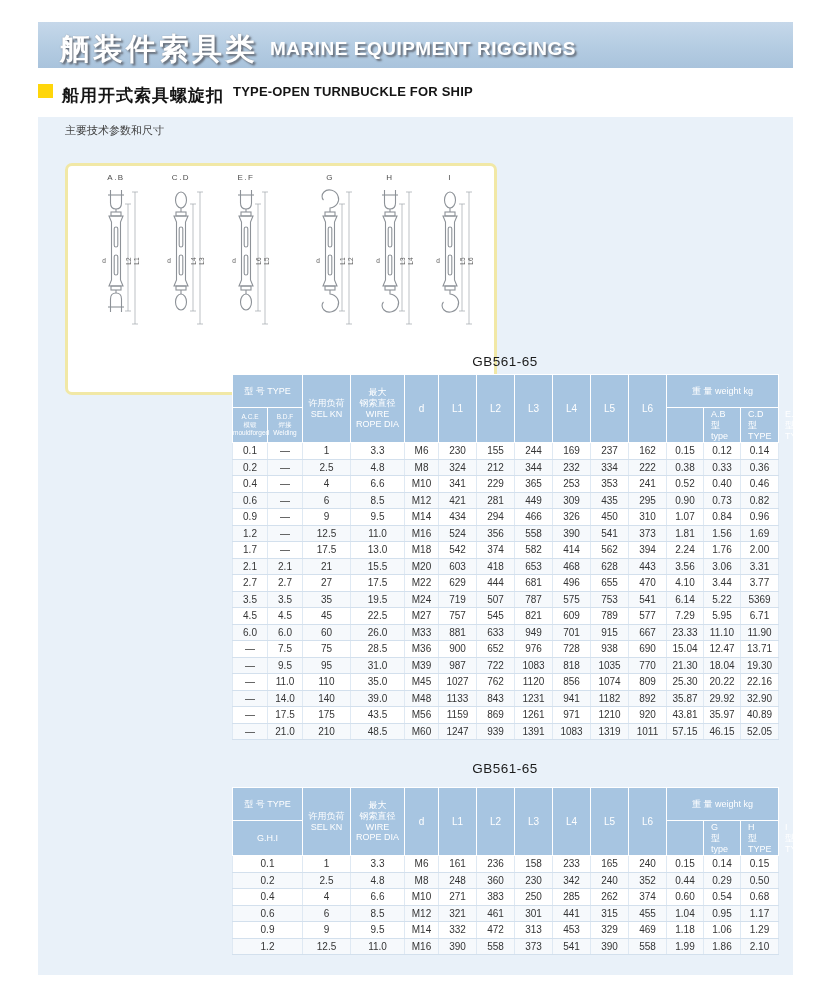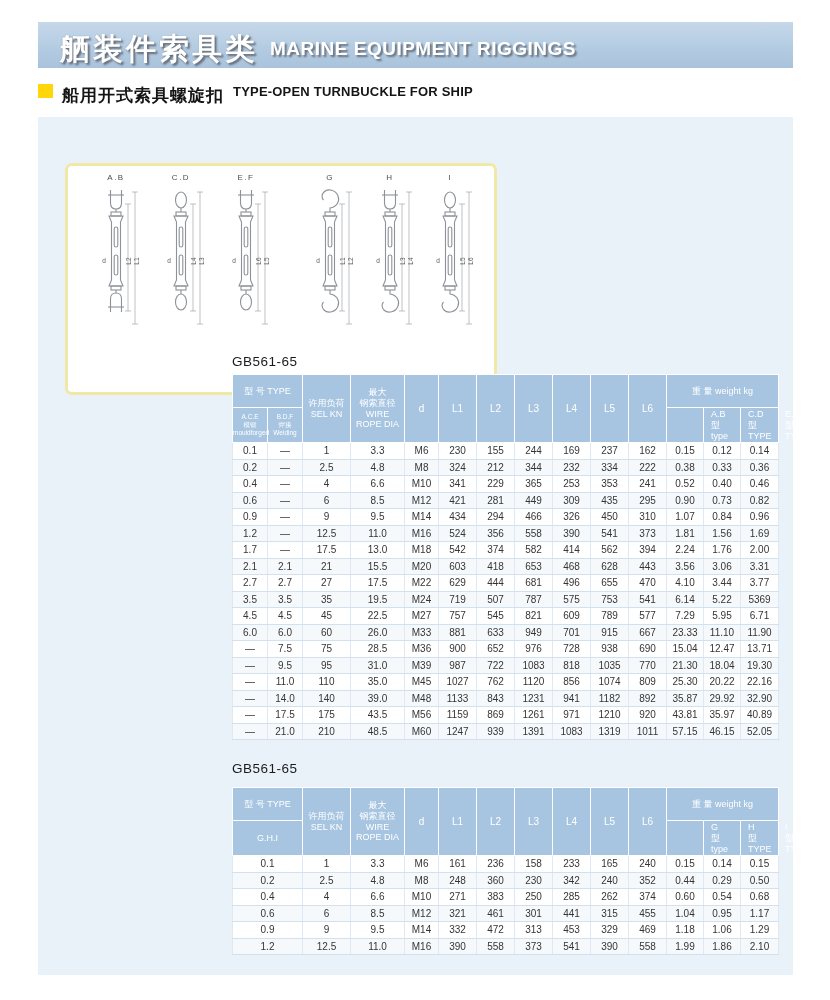--- a/index.html
+++ b/index.html
@@ -33,21 +33,21 @@
   .diagram-box {
     position:absolute; left:27px; top:46px; width:432px; height:232px;
     background:#fff; border:3px solid var(--diagram-border,#f1e8a6); border-radius:7px;
   }
   .fig-label { font-size:8px; fill:#4d4d4d; letter-spacing:1.5px; }
   .dim-label { font-size:6.5px; fill:#5a5a5a; }
   .draw { fill:none; stroke:#8d9298; stroke-width:1.1; }
   .dim  { fill:none; stroke:#a2a8ae; stroke-width:.7; }
   
   .std-label {
-    position:absolute; left:194px; width:546px; text-align:left;
+    position:absolute; left:194px; width:546px; text-align:center;
     font-size:13.5px; color:#1b1b1b; letter-spacing:.5px;
   }
   .std-1 { top:237px; }
   .std-2 { top:644px; }
   
   .tbl { position:absolute; left:194px; width:546px; }
   .tbl-1 { top:257px; }
   .tbl-2 { top:670px; }
   table { width:546px; border-collapse:collapse; table-layout:fixed; background:#fff; }
   th {
@@ -79,20 +79,21 @@
 
   <div class="section-row">
     <span class="bullet"></span>
     <span class="sec-zh">船用开式索具螺旋扣</span>
     <span class="sec-en">TYPE-OPEN TURNBUCKLE FOR SHIP</span>
   </div>
 
   <div class="panel">
 
     <div class="intro">
+      <div>主要技术参数和尺寸</div>
     </div>
 
     <div class="diagram-box">
       <svg id="tb-svg" viewBox="0 0 426 188" width="426" height="188" xmlns="http://www.w3.org/2000/svg">
         <defs>
           <g id="tb-body" class="draw">
             <path d="M-7 0 H7 L4.5 6 V64 L7 70 H-7 L-4.5 64 V6 Z"></path>
             <rect x="-1.8" y="11" width="3.6" height="20" rx="1.8"></rect>
             <rect x="-1.8" y="39" width="3.6" height="20" rx="1.8"></rect>
             <rect x="-5" y="-4" width="10" height="4"></rect>

